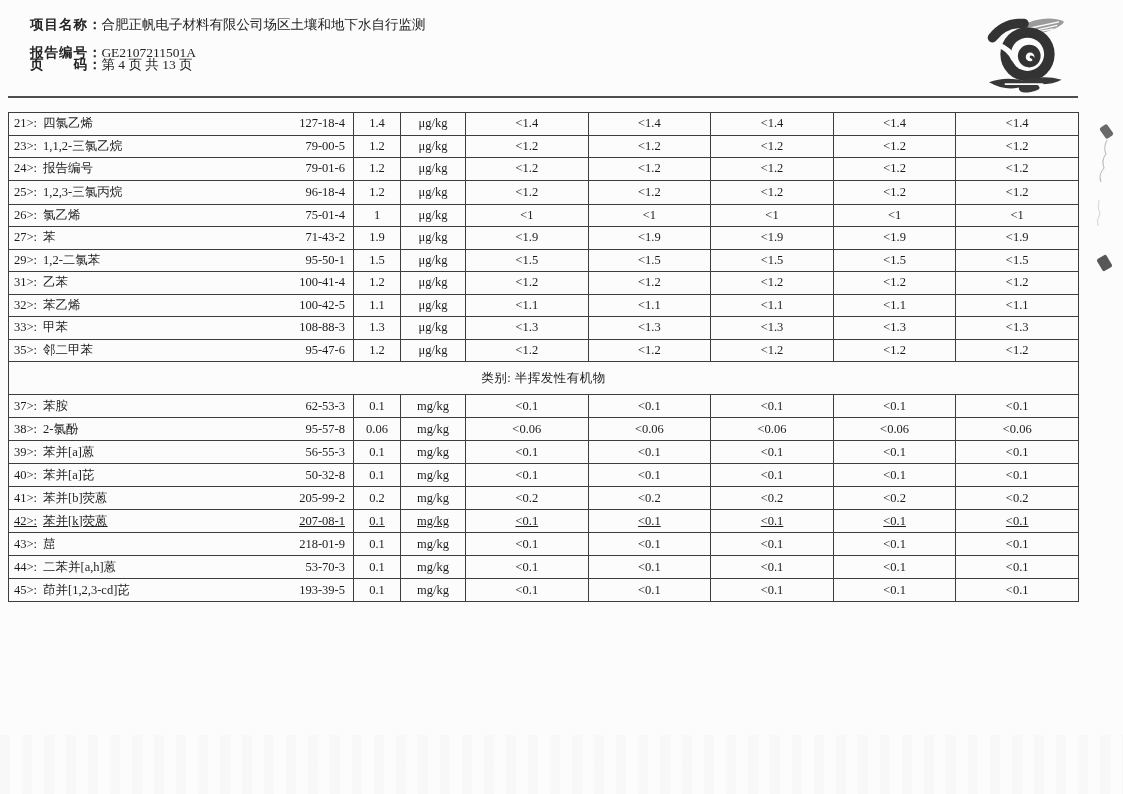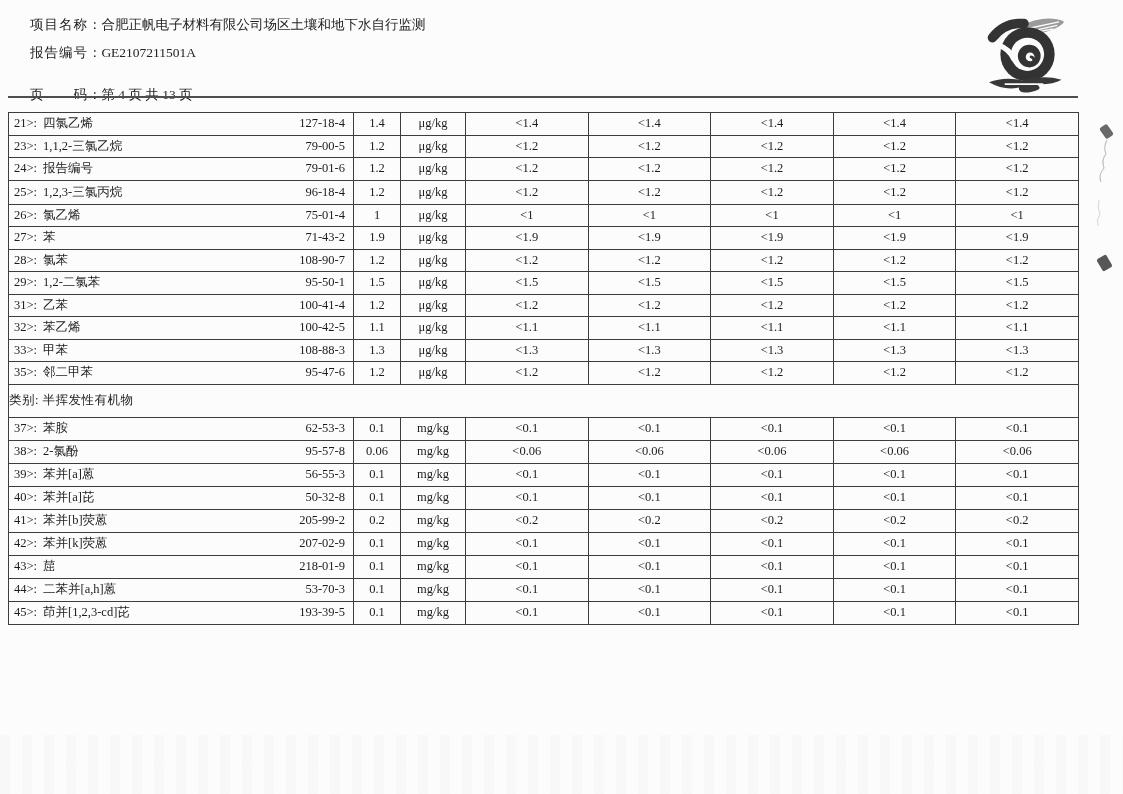--- a/index.html
+++ b/index.html
@@ -2,21 +2,21 @@
 <html><head>
 <meta charset="utf-8">
 <style>
   html,body{margin:0;padding:0;}
   body{width:1123px;height:794px;background:#fcfcfc;overflow:hidden;
        font-family:"Liberation Serif","DejaVu Serif",serif;color:#1e1e1e;}
   .page{position:relative;width:1123px;height:794px;}
 
   
   .hfield{position:absolute;left:30px;height:20px;font-size:13.5px;white-space:nowrap;color:#232323;}
-  .hfield .hlabel{display:inline-block;width:68px;letter-spacing:1px;}
+  .hfield .hlabel{display:inline-block;width:68px;letter-spacing:1px;font-weight:bold;}
   .hfield .hvalue{margin-left:0;text-align:center;}
   .hrule{position:absolute;left:8px;top:96px;width:1070px;height:2px;background:#4e4e4e;}
 
   
   .logo{position:absolute;left:980px;top:14px;width:88px;height:84px;}
 
   
   table.results{position:absolute;left:8px;top:112px;width:1070px;
       border-collapse:collapse;table-layout:fixed;}
   table.results td{border:1px solid #3d3d3d;padding:0;font-size:12.5px;
@@ -42,21 +42,21 @@
 <div class="page">
 
   <div class="hfield" style="top:16px;">
     <span class="hlabel">项目名称：</span>
     <span class="hvalue">合肥正帆电子材料有限公司场区土壤和地下水自行监测</span>
   </div>
   <div class="hfield" style="top:44px;">
     <span class="hlabel">报告编号：</span>
     <span class="hvalue">GE2107211501A</span>
   </div>
-  <div class="hfield" style="top:86px;">
+  <div class="hfield" style="top:56px;">
     <span class="hlabel">页　　码：</span>
     <span class="hvalue">第 4 页 共 13 页</span>
   </div>
 
   <svg class="logo" viewBox="0 0 100 96">
 
     <path d="M44,17 C58,5 82,2 96,9 C86,20 62,25 48,21 C45,20 44,18 44,17 Z" fill="#9a9a9a"></path>
     <path d="M48,18 L90,9 M52,21 L88,13 M56,22 L84,17" stroke="#fcfcfc" stroke-width="1.6" fill="none"></path>
 
     <circle cx="54" cy="46" r="31" fill="#333333"></circle>
@@ -171,35 +171,20 @@
           <td class="c-unit">μg/kg</td>
           <td class="c-val">&lt;1.9</td>
           <td class="c-val">&lt;1.9</td>
           <td class="c-val">&lt;1.9</td>
           <td class="c-val">&lt;1.9</td>
           <td class="c-val">&lt;1.9</td>
         </tr>
         <tr style="height: 22.5px;">
           <td class="c-name">
             <div class="nwrap">
-              <span><span class="rno">28&gt;:</span><span>氯苯</span></span>
-              <span>108-90-7</span>
-            </div>
-          </td>
-          <td class="c-limit">1.2</td>
-          <td class="c-unit">μg/kg</td>
-          <td class="c-val">&lt;1.2</td>
-          <td class="c-val">&lt;1.2</td>
-          <td class="c-val">&lt;1.2</td>
-          <td class="c-val">&lt;1.2</td>
-          <td class="c-val">&lt;1.2</td>
-        </tr>
-        <tr style="height: 22.5px;">
-          <td class="c-name">
-            <div class="nwrap">
               <span><span class="rno">29&gt;:</span><span>1,2-二氯苯</span></span>
               <span>95-50-1</span>
             </div>
           </td>
           <td class="c-limit">1.5</td>
           <td class="c-unit">μg/kg</td>
           <td class="c-val">&lt;1.5</td>
           <td class="c-val">&lt;1.5</td>
           <td class="c-val">&lt;1.5</td>
           <td class="c-val">&lt;1.5</td>
@@ -258,21 +243,21 @@
             </div>
           </td>
           <td class="c-limit">1.2</td>
           <td class="c-unit">μg/kg</td>
           <td class="c-val">&lt;1.2</td>
           <td class="c-val">&lt;1.2</td>
           <td class="c-val">&lt;1.2</td>
           <td class="c-val">&lt;1.2</td>
           <td class="c-val">&lt;1.2</td>
         </tr>
-        <tr style="height: 33px;">
+        <tr style="height: 33px; text-align: center;">
           <td colspan="8" class="c-cat">类别: 半挥发性有机物</td>
         </tr>
         <tr style="height: 23px;">
           <td class="c-name">
             <div class="nwrap">
               <span><span class="rno">37&gt;:</span><span>苯胺</span></span>
               <span>62-53-3</span>
             </div>
           </td>
           <td class="c-limit">0.1</td>
@@ -336,25 +321,25 @@
             </div>
           </td>
           <td class="c-limit">0.2</td>
           <td class="c-unit">mg/kg</td>
           <td class="c-val">&lt;0.2</td>
           <td class="c-val">&lt;0.2</td>
           <td class="c-val">&lt;0.2</td>
           <td class="c-val">&lt;0.2</td>
           <td class="c-val">&lt;0.2</td>
         </tr>
-        <tr style="height: 23px;">
+        <tr style="height: 23px; text-decoration: underline;">
           <td class="c-name">
             <div class="nwrap">
               <span><span class="rno">42&gt;:</span><span>苯并[k]荧蒽</span></span>
-              <span>207-02-9</span>
+              <span>207-08-1</span>
             </div>
           </td>
           <td class="c-limit">0.1</td>
           <td class="c-unit">mg/kg</td>
           <td class="c-val">&lt;0.1</td>
           <td class="c-val">&lt;0.1</td>
           <td class="c-val">&lt;0.1</td>
           <td class="c-val">&lt;0.1</td>
           <td class="c-val">&lt;0.1</td>
         </tr>

